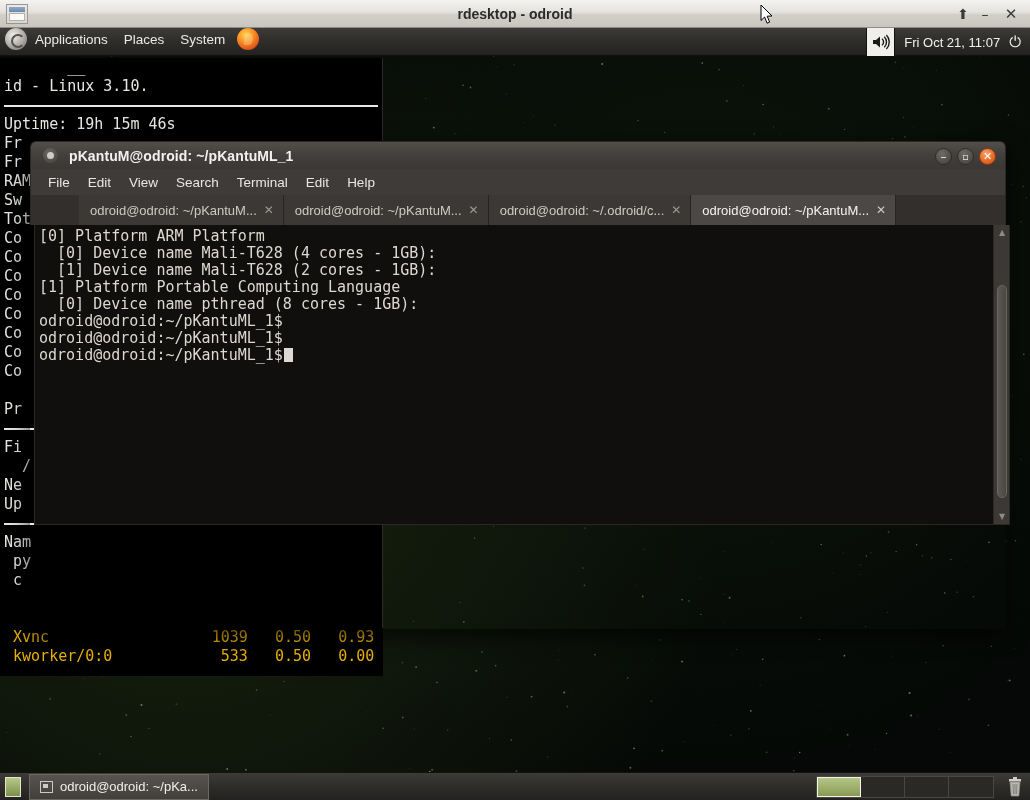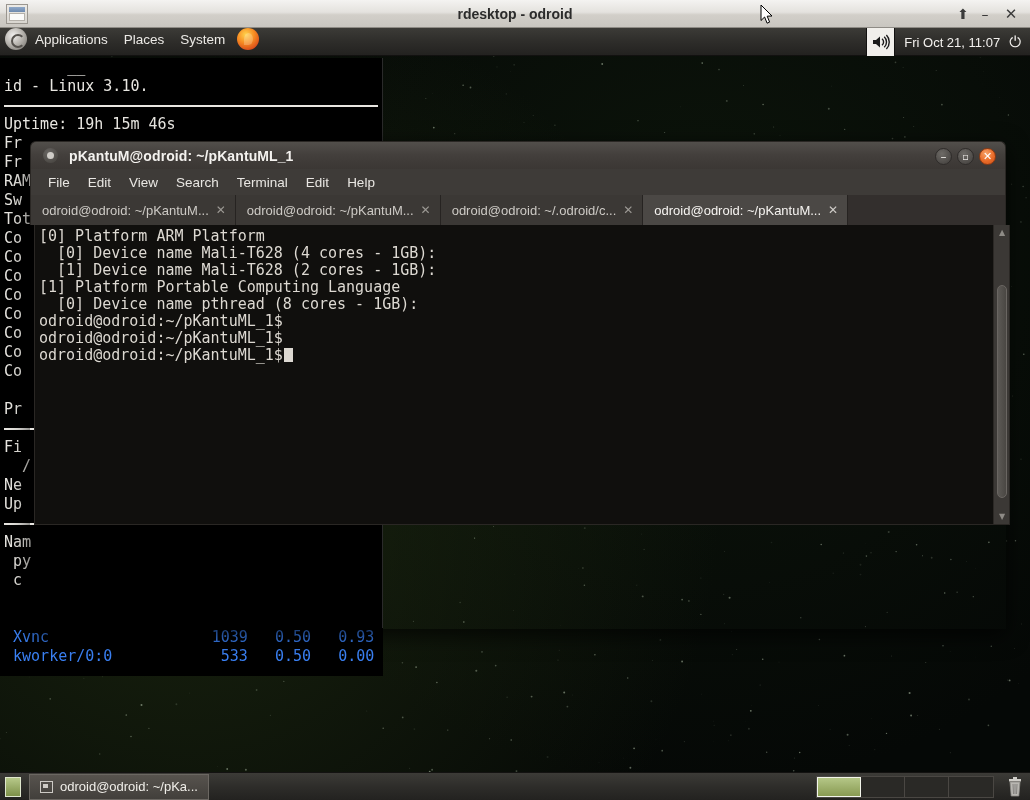--- a/index.html
+++ b/index.html
@@ -108,21 +108,21 @@
     font-size:15px; line-height:19px; color:#e8e6e1;
     border-right:1px solid #2a2a2a;
   }
   #bg-terminal .ln { white-space:pre; padding-left:4px; height:19px; }
   #bg-terminal .sep { height:19px; display:flex; align-items:center; padding:0 4px; }
   #bg-terminal .sep i { display:block; width:100%; height:2px; background:#e8e6e1; }
   #bg-term-tail {
     position:absolute; left:0; top:600px; width:383px; height:48px;
     background:#000; overflow:hidden;
     font-family:"DejaVu Sans Mono","Liberation Mono",monospace;
-    font-size:15px; line-height:19px; color:#3b82f6;
+    font-size:15px; line-height:19px; color:#eab308;
   }
   #bg-term-tail .ln { white-space:pre; padding-left:4px; height:19px; }
 
   
   #terminal-window {
     position:absolute; left:30px; top:113px; width:976px; height:488px;
     border-radius:6px 6px 0 0;
     box-shadow:0 6px 22px rgba(0,0,0,.75);
   }
   #term-titlebar {
@@ -170,21 +170,21 @@
     background:#3e3b38; border-left:1px solid #2a2724; border-right:1px solid #2a2724;
     display:flex; align-items:center; padding-left:8px;
   }
   .menu-item {
     color:#e9e7e3; font-size:13.5px; padding:3px 9px; white-space:nowrap;
   }
 
   #term-tabbar {
     position:absolute; left:0; top:54px; width:100%; height:30px;
     background:#332f2d; border-left:1px solid #2a2724; border-right:1px solid #2a2724;
-    display:flex; align-items:flex-end; overflow:hidden;
+    display:flex; align-items:flex-end; overflow:hidden;padding-left:48px;
   }
   .tab {
     height:30px; display:flex; align-items:center; gap:7px;
     padding:0 9px 0 11px; background:#3b3835;
     border-right:1px solid #262321;
     color:#cdcac5; font-size:13px; white-space:nowrap;
     max-width:246px;
   }
   .tab.active { background:#4b4845; color:#f6f4f1; }
   .tab .lbl { overflow:hidden; text-overflow:ellipsis; }

